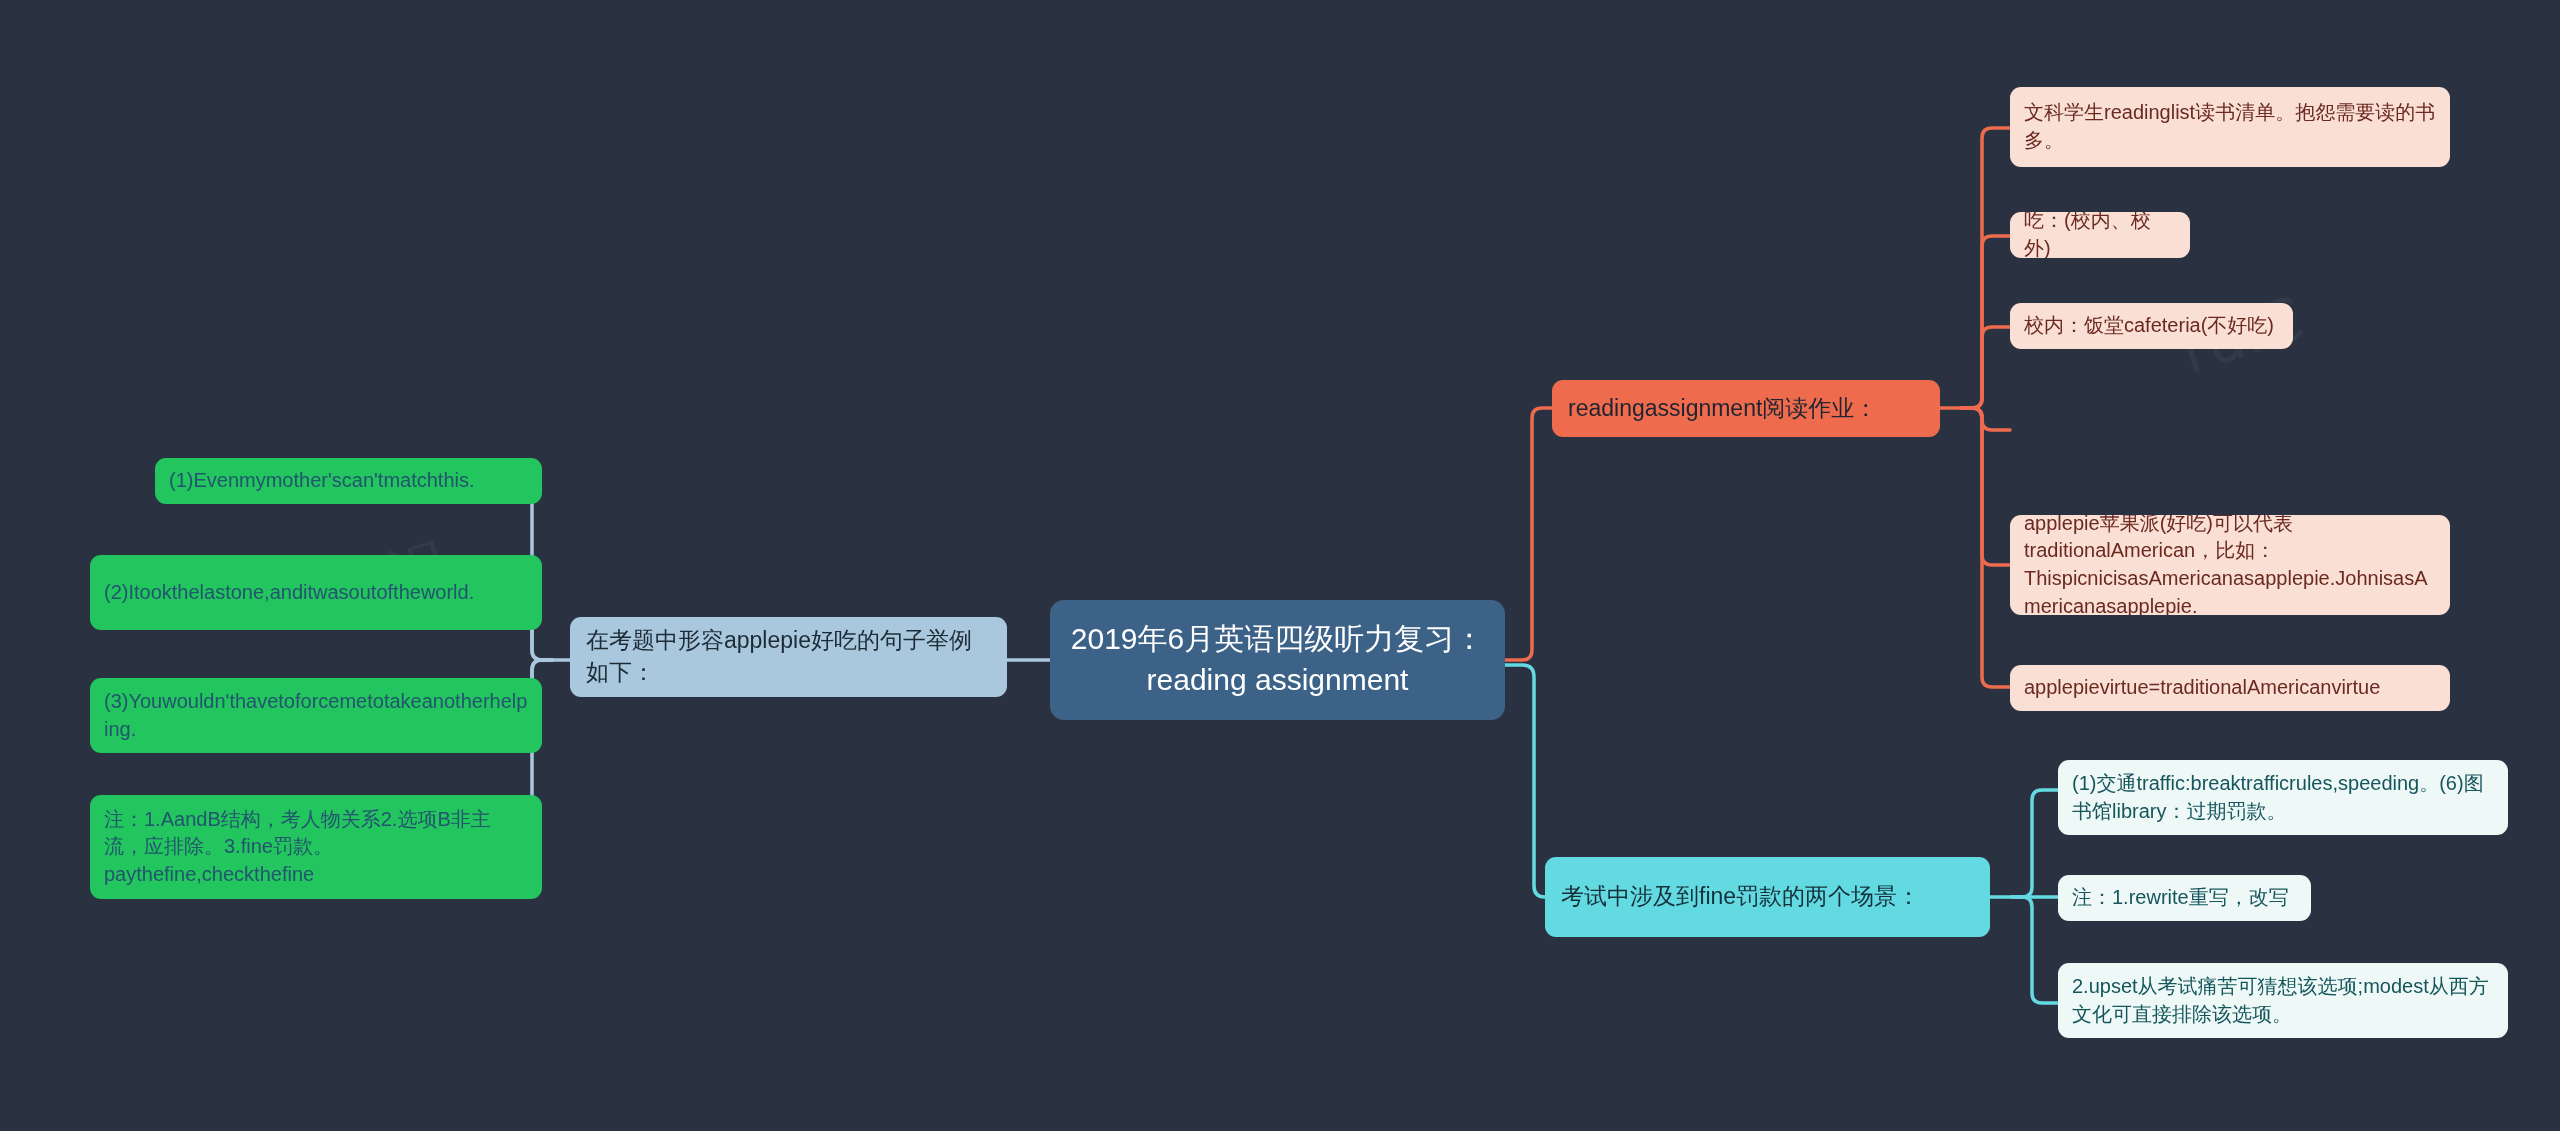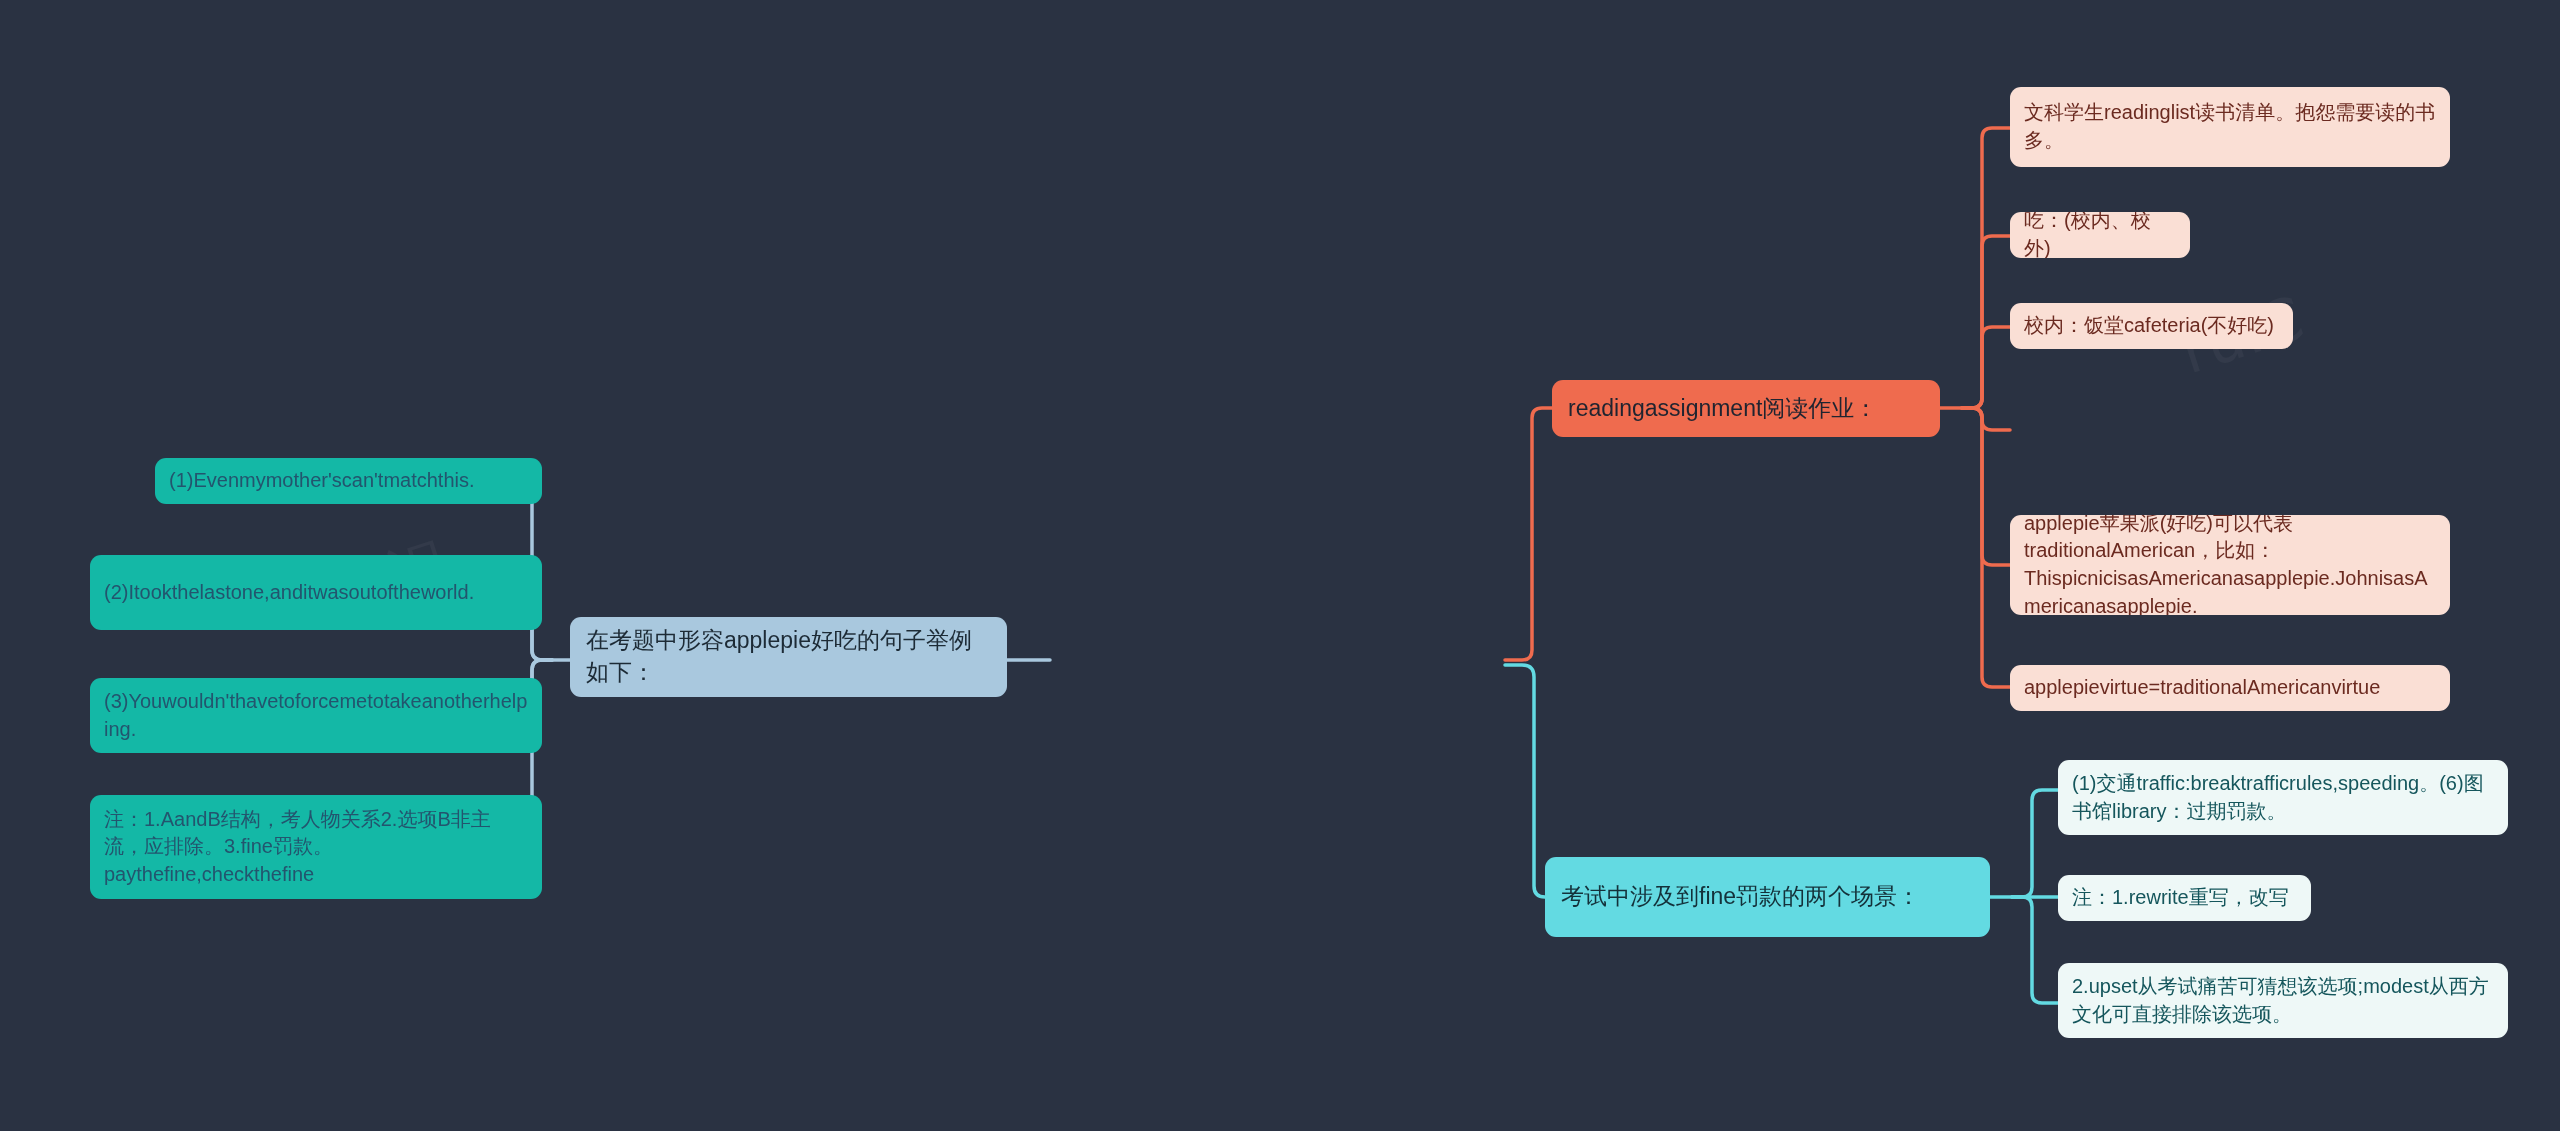--- a/index.html
+++ b/index.html
@@ -106,21 +106,21 @@
     border-radius: 11px;
     padding: 7px 14px;
   }
   .leaf-mint .txt {
     color: #15565c;
     font-size: 20px;
   }
 
   
   .leaf-pale {
-    background: #14b8a6;
+    background: #22c55e;
     border-radius: 11px;
     padding: 7px 14px;
   }
   .leaf-pale .txt {
     color: #23556e;
     font-size: 20px;
   }
 
   .wm {
     position: absolute;
@@ -165,20 +165,23 @@
     <path d="M 1050 660 H 1005" stroke="#a9c8de" stroke-width="3.5" fill="none" stroke-linecap="round"></path>
 
     <path d="M 570 660 H 552" stroke="#a9c8de" stroke-width="3.5" fill="none" stroke-linecap="round"></path>
 
     <path d="M 552 660 H 542 Q 532 660 532 650 V 490 Q 532 480 522 480 H 540" stroke="#a9c8de" stroke-width="3.5" fill="none" stroke-linecap="round"></path>
     <path d="M 552 660 H 542 Q 532 660 532 650 V 595 Q 532 585 522 585 H 540" stroke="#a9c8de" stroke-width="3.5" fill="none" stroke-linecap="round"></path>
     <path d="M 552 660 H 542 Q 532 660 532 670 V 705 Q 532 715 522 715 H 540" stroke="#a9c8de" stroke-width="3.5" fill="none" stroke-linecap="round"></path>
     <path d="M 552 660 H 542 Q 532 660 532 670 V 847 Q 532 857 522 857 H 540" stroke="#a9c8de" stroke-width="3.5" fill="none" stroke-linecap="round"></path>
   </svg>
 
+  <div class="node root" style="left:1050px; top:600px; width:455px; height:120px;">
+    <span class="txt">2019年6月英语四级听力复习：reading assignment</span>
+  </div>
 
   <div class="node branch-orange" style="left:1552px; top:380px; width:388px; height:57px;">
     <span class="txt">readingassignment阅读作业：</span>
   </div>
 
   <div class="node leaf-peach" style="left:2010px; top:87px; width:440px; height:80px;">
     <span class="txt">文科学生readinglist读书清单。抱怨需要读的书多。</span>
   </div>
 
   <div class="node leaf-peach" style="left:2010px; top:212px; width:180px; height:46px;">

